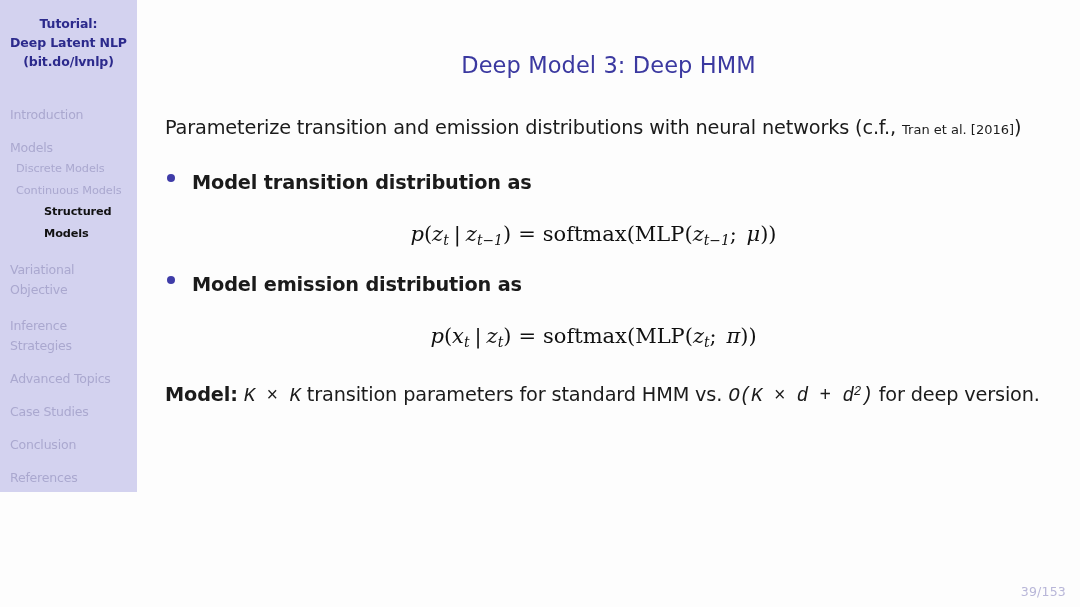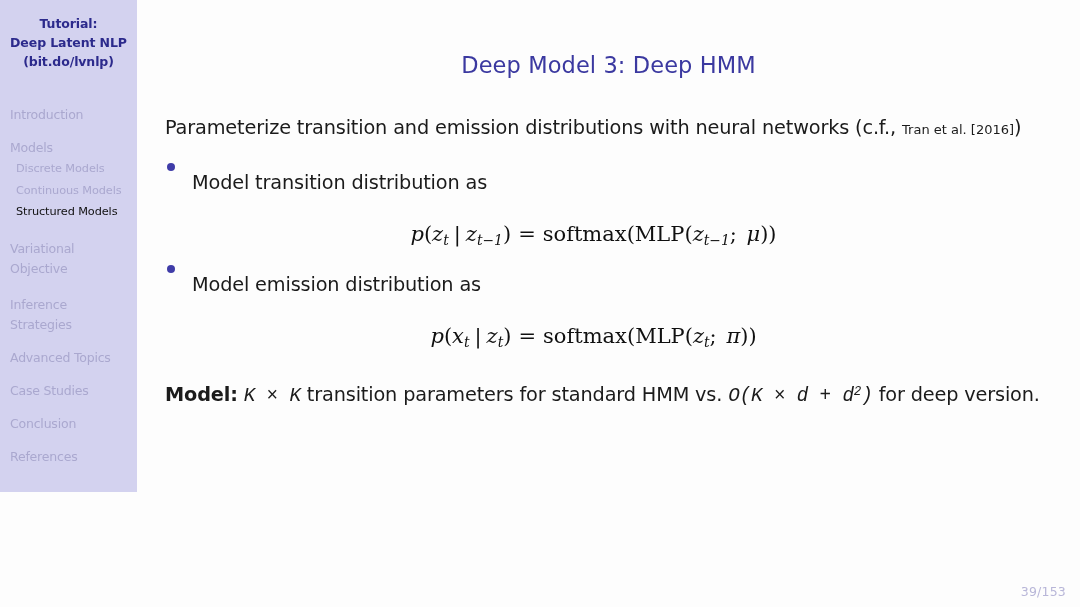--- a/index.html
+++ b/index.html
@@ -65,21 +65,22 @@
 
   .toc-sub {
     font-size: 11.3px;
     line-height: 21.5px;
     color: #aaa8cf;
     padding-left: 6px;
     letter-spacing: -0.1px;
   }
   .toc-sub.active {
     color: #111111;
-    font-weight: normal;
+    font-weight: bold;
+    margin-left: 28px;
   }
 
   
   .main {
     flex: 1;
     position: relative;
     padding: 0;
   }
 
   .frame-title {
@@ -104,23 +105,24 @@
   .cite {
     font-size: 13px;
     letter-spacing: 0px;
   }
   .paren-big { font-size: 19.3px; }
 
   .bullets { margin-top: 18px; }
 
   .bullet-row {
     display: flex;
-    align-items: flex-start;
+    align-items: center;
     padding-left: 30px;
     margin-bottom: 0;
+    font-weight: bold;
   }
   .bullet-dot {
     width: 8px;
     height: 8px;
     border-radius: 50%;
     background: #3f3ca8;
     flex: 0 0 8px;
     margin-right: 17px;
     position: relative;
     top: -5px;

